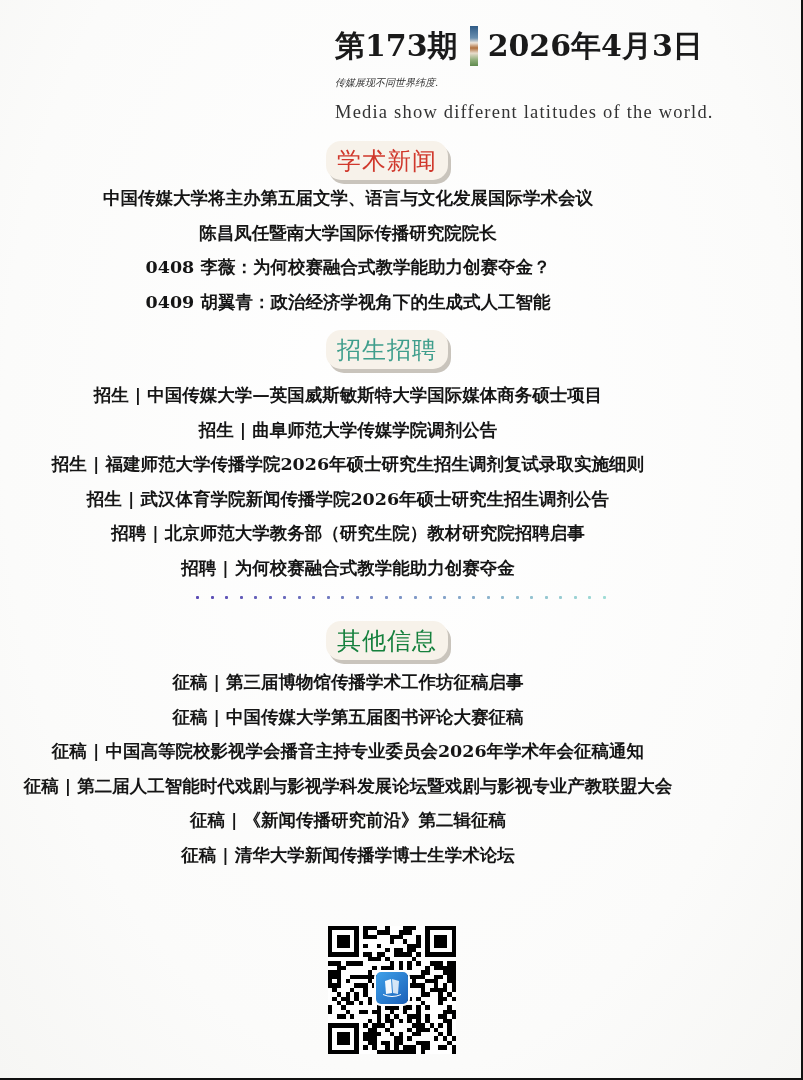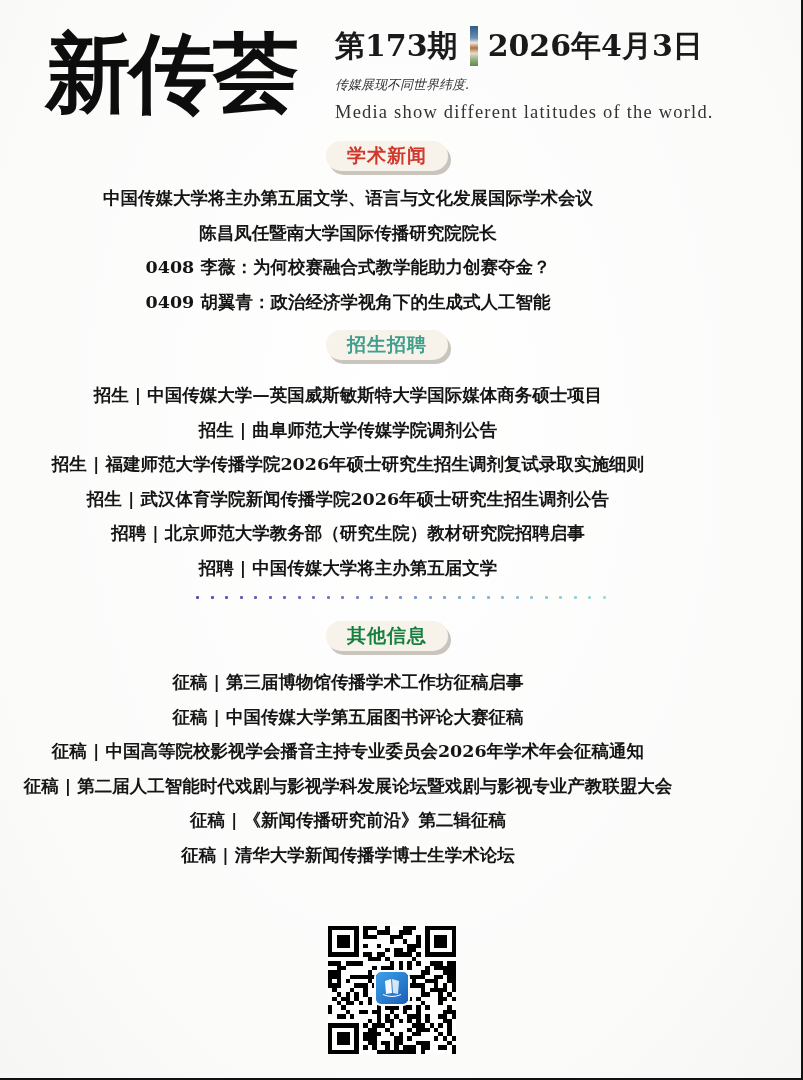--- a/index.html
+++ b/index.html
@@ -25,34 +25,34 @@
     position: absolute; left: 335px; top: 26px; height: 46px;
     display: flex; align-items: flex-start;
     font-family: "DejaVu Serif", serif; font-weight: bold; font-size: 30px; color: #1a1a1a;
   }
   .issue-sep {
     display: inline-block; width: 8px; height: 40px; margin: 0 10px 0 12px;
     background: linear-gradient(to bottom, #2f5b86 0%, #6a8fb0 30%, #efe7dc 42%, #b0703e 55%, #e8dccd 68%, #8fae7a 85%, #5f8a4e 100%);
   }
   .tagline-cn {
     position: absolute; left: 335px; top: 76px;
-    font-family: "DejaVu Serif", serif; font-style: italic; font-size: 13px; color: #333;
+    font-family: "DejaVu Serif", serif; font-style: italic; font-size: 10px; color: #333;
   }
   .tagline-en {
     position: absolute; left: 335px; top: 102px;
     font-family: "Liberation Serif", serif; font-size: 18.5px;
     letter-spacing: 1.2px; color: #333;
   }
   
   .badge {
-    position: absolute; left: 326px; width: 122px; height: 30px;
+    position: absolute; left: 326px; width: 122px; height: 39px;
     border-radius: 15px; background: #f7f2ea;
     box-shadow: 3px 4px 0 #c9c4bc;
     display: flex; align-items: center; justify-content: center;
-    font-family: "DejaVu Serif", serif; font-weight: bold; font-size: 19px; letter-spacing: 1px;
+    font-family: "DejaVu Serif", serif; font-weight: normal; font-size: 24px; letter-spacing: 1px;
   }
   .badge.red   { color: #d0382c; top: 141px; }
   .badge.green { color: #3f9e8c; top: 330px; }
   .badge.blue  { color: #15803d; top: 621px; }
   
   .lines { position: absolute; left: 0; width: 696px; }
   .line {
     height: 34.5px; line-height: 34.5px; text-align: center;
     font-family: "DejaVu Serif", serif; font-weight: bold; font-size: 17.5px; color: #151515;
     white-space: nowrap;
@@ -77,21 +77,20 @@
     background: linear-gradient(135deg, #3fa2ea, #1a5fb8);
     display: flex; align-items: center; justify-content: center;
     box-shadow: 0 0 0 2px #fff;
   }
 </style>
 </head>
 <body>
 
 <div class="page">
 
-  <div class="masthead">新传荟</div>
 
   <div class="issue-line">
     <span>第173期</span>
     <span class="issue-sep"></span>
     <span>2026年4月3日</span>
   </div>
   <div class="tagline-cn">传媒展现不同世界纬度.</div>
   <div class="tagline-en">Media show different latitudes of the world.</div>
 
   <div class="badge red">学术新闻</div>
@@ -102,21 +101,21 @@
     <div class="line"><a>0409 胡翼青：政治经济学视角下的生成式人工智能</a></div>
   </div>
 
   <div class="badge green">招生招聘</div>
   <div class="lines sec2">
     <div class="line"><a>招生 | 中国传媒大学—英国威斯敏斯特大学国际媒体商务硕士项目</a></div>
     <div class="line"><a>招生 | 曲阜师范大学传媒学院调剂公告</a></div>
     <div class="line"><a>招生 | 福建师范大学传播学院2026年硕士研究生招生调剂复试录取实施细则</a></div>
     <div class="line"><a>招生 | 武汉体育学院新闻传播学院2026年硕士研究生招生调剂公告</a></div>
     <div class="line"><a>招聘 | 北京师范大学教务部（研究生院）教材研究院招聘启事</a></div>
-    <div class="line"><a>招聘 | 中国传媒大学将主办第五届文学</a></div>
+    <div class="line"><a>招聘 | 为何校赛融合式教学能助力创赛夺金</a></div>
   </div>
 
   <div class="dots" id="dots">
       <span style="background: rgb(91, 75, 181);"></span>
       <span style="background: rgb(93, 80, 182);"></span>
       <span style="background: rgb(96, 85, 183);"></span>
       <span style="background: rgb(98, 91, 185);"></span>
       <span style="background: rgb(101, 96, 186);"></span>
       <span style="background: rgb(103, 101, 187);"></span>
       <span style="background: rgb(106, 106, 188);"></span>

